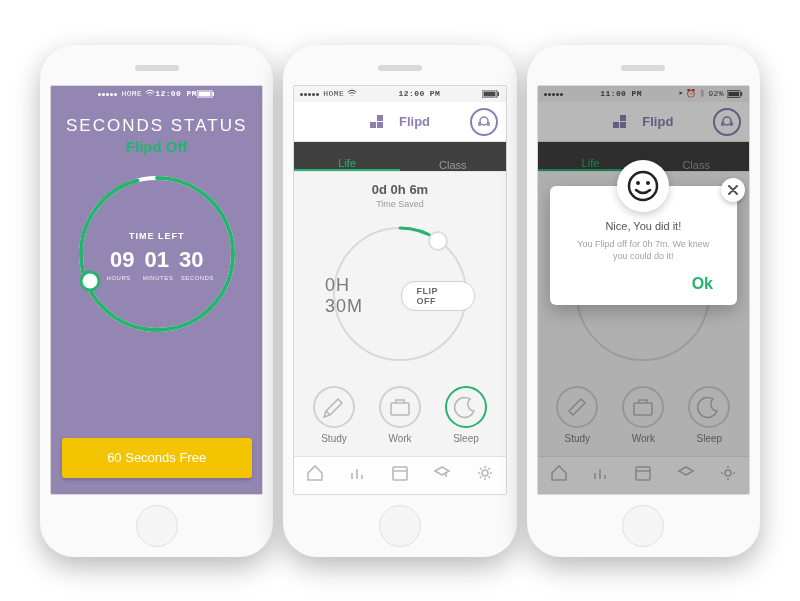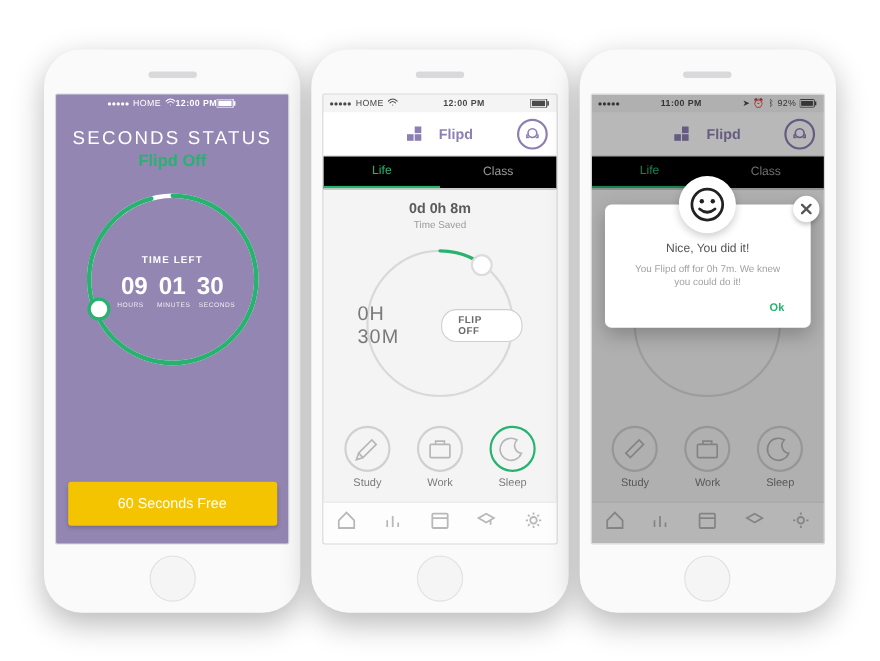--- a/index.html
+++ b/index.html
@@ -50,20 +50,21 @@
   }
 
   
   .status-bar{
     height:16px;
     font-size:8px;
     letter-spacing:.4px;
     display:flex;align-items:center;justify-content:space-between;
     padding:0 6px;
     color:#fff;
+    font-family:Liberation Mono, monospace;
   }
   .status-bar.dark .carrier,
   .status-bar.dark .clock,
   .status-bar.dark .right{ color:#4a4a4a; }
   .carrier{display:flex;align-items:center;gap:3px;}
   .carrier .dots span{display:inline-block;width:3px;height:3px;border-radius:50%;background:currentColor;margin-right:1px;}
   .clock{font-weight:600;}
   .right{display:flex;align-items:center;gap:3px;}
 
   
@@ -102,21 +103,21 @@
   .logo{display:flex;align-items:center;gap:16px;color:#8e7fb3;}
   .logo .mark{display:grid;grid-template-columns:repeat(2,6px);grid-auto-rows:6px;gap:1px;}
   .logo .mark span{background:#8e7fb3;}
   .logo .mark span:nth-child(1){visibility:hidden;}
   .logo .name{font-weight:600;font-size:13px;}
   .support-icon{
     position:absolute;right:8px;top:6px;width:28px;height:28px;border-radius:50%;
     border:2px solid #8e7fb3;display:flex;align-items:center;justify-content:center;
   }
   .support-icon svg{stroke:#8e7fb3;}
-  .tabs{display:flex;height:30px;background:#000000;border-bottom:1px solid #e4e4e6;}
+  .tabs{display:flex;height:30px;background:#404040;border-bottom:1px solid #e4e4e6;align-items:flex-end;}
   .tab{flex:1;display:flex;align-items:center;justify-content:center;font-size:11px;color:#9a9a9a;}
   .tab.active{color:#27b36f;border-bottom:2px solid #27b36f;}
   .main{flex:1;display:flex;flex-direction:column;align-items:center;}
   .time-saved{font-size:13px;font-weight:600;color:#5a5a5a;margin-top:10px;}
   .time-saved-label{font-size:9px;color:#9a9a9a;margin-top:2px;}
   .dial-wrap{position:relative;margin-top:10px;}
   .dial{width:150px;height:150px;}
   .dial .track{fill:none;stroke:#d9d9db;stroke-width:2;}
   .dial .progress{fill:none;stroke:#27b36f;stroke-width:3;stroke-linecap:round;}
   .dial .knob{fill:#fff;stroke:#dcdcde;stroke-width:2;}
@@ -155,21 +156,21 @@
     display:flex;align-items:center;justify-content:center;
   }
   .popup .close{
     position:absolute;top:-8px;right:-8px;width:24px;height:24px;border-radius:50%;
     background:#fff;box-shadow:0 2px 5px rgba(0,0,0,.25);
     display:flex;align-items:center;justify-content:center;color:#555;font-weight:700;font-size:13px;
   }
   .popup h3{font-size:11px;color:#555;font-weight:500;margin-bottom:6px;}
   .popup p{font-size:9px;color:#a2a2a4;line-height:1.4;margin-bottom:12px;padding:0 8px;}
   .popup .ok{
-    text-align:right;color:#27b36f;font-size:10px;font-weight:600;padding-right:8px;
+    text-align:right;color:#27b36f;font-size:16px;font-weight:600;padding-right:8px;
   }
 </style>
 </head>
 <body>
 
 <div class="phone p1">
   <div class="screen">
     <div class="status-bar">
       <span class="carrier">
         <span class="dots"><span></span><span></span><span></span><span></span><span></span></span>
@@ -257,21 +258,21 @@
           </svg>
       </div>
     </div>
 
     <div class="tabs">
       <div class="tab active">Life</div>
       <div class="tab">Class</div>
     </div>
 
     <div class="main">
-      <div class="time-saved">0d 0h 8m</div>
+      <div class="time-saved">0d 0h 6m</div>
       <div class="time-saved-label">Time Saved</div>
 
       <div class="dial-wrap">
         <svg class="dial" viewBox="0 0 150 150">
           <circle class="track" cx="75" cy="75" r="66"></circle>
           <circle class="progress" cx="75" cy="75" r="66" stroke-dasharray="415" stroke-dashoffset="375" transform="rotate(-90 75 75)"></circle>
           <circle class="knob" cx="113" cy="22" r="9"></circle>
         </svg>
         <div class="dial-center">
           <div class="dial-time">0H 30M</div>

